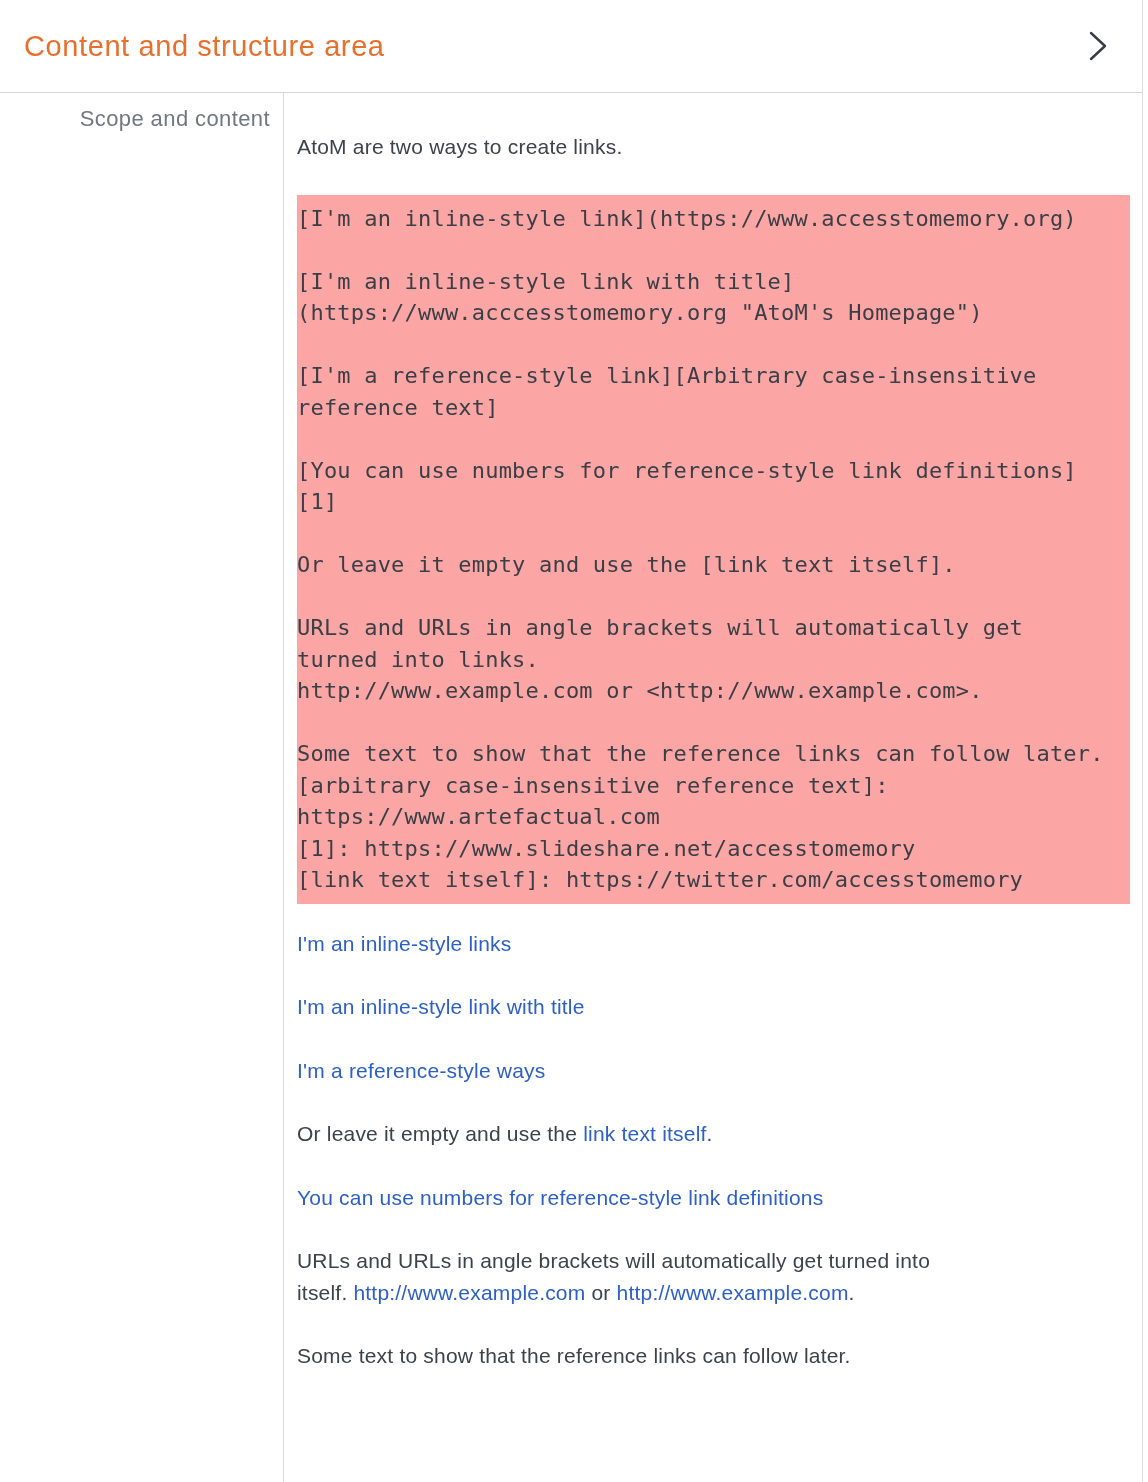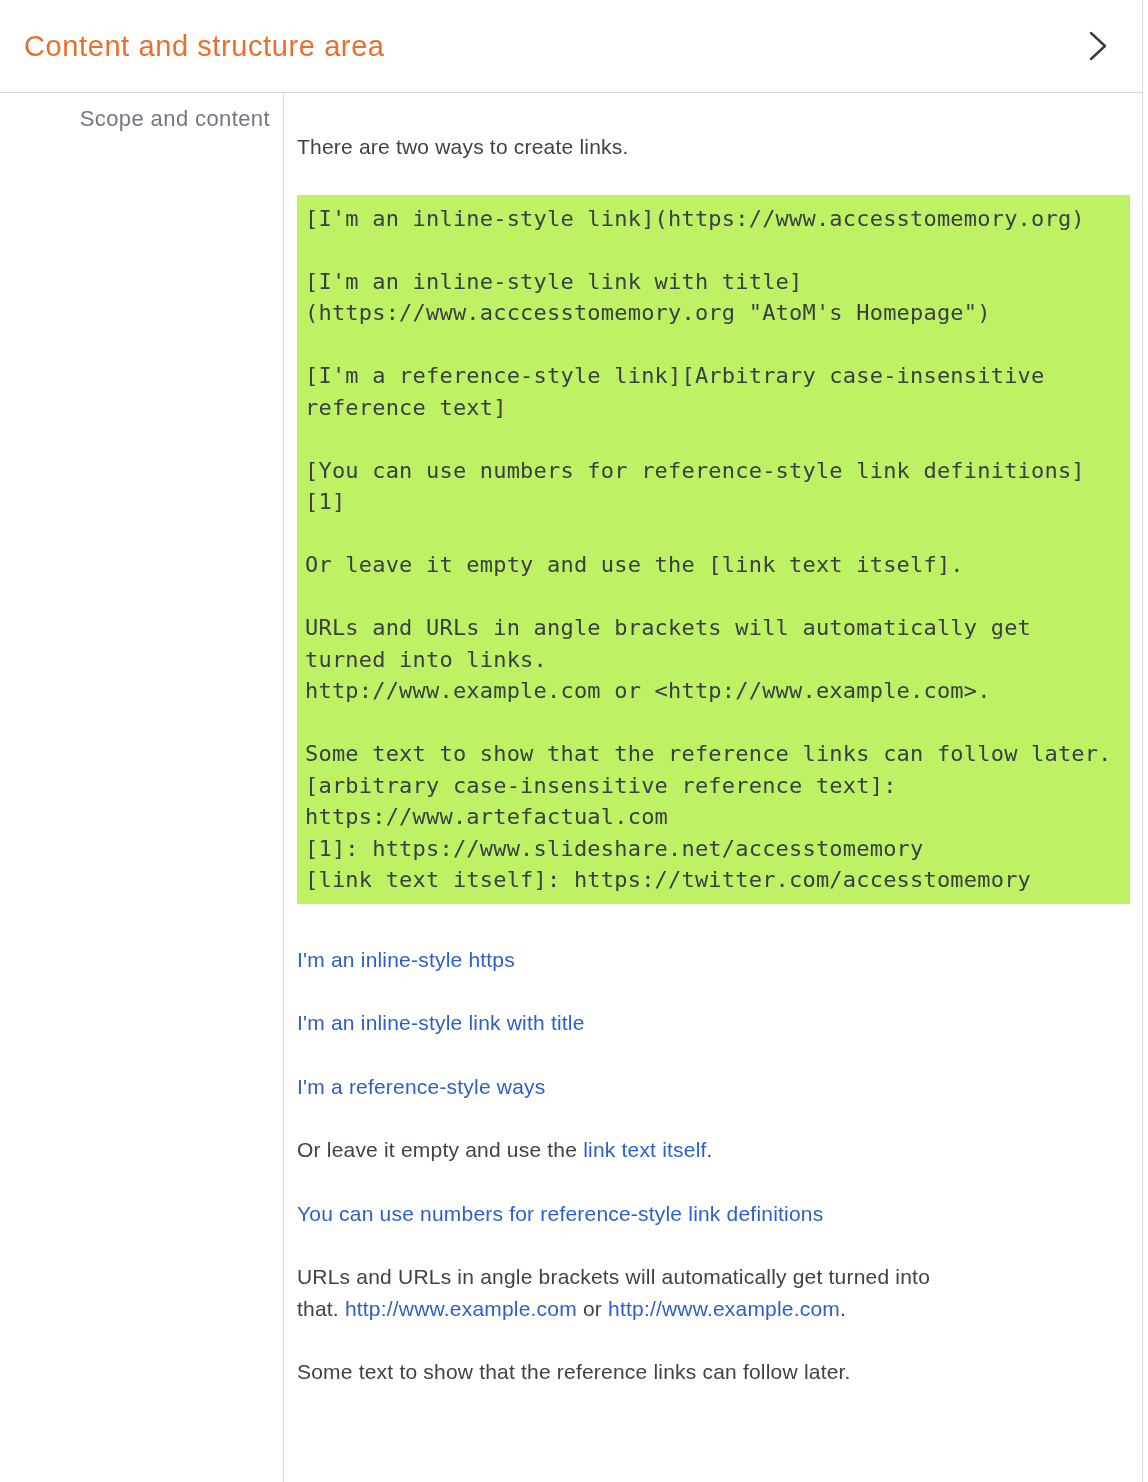--- a/index.html
+++ b/index.html
@@ -74,23 +74,23 @@
     padding: 38px 12px 20px 13px;
     color: #3e4249;
     font-size: 21px;
     letter-spacing: 0.2px;
   }
   .value-col p {
     margin: 0 0 32px 0;
     line-height: 31.5px;
   }
   .code-block {
-    margin: 30px 0 40px 0;
-    padding: 8px 8px;
-    background: #bef264;
+    margin: 30px 0 24px 0;
+    padding: 8px 0;
+    background: #fca5a5;
     color: #3a3e45;
     font-family: "DejaVu Sans Mono", "Liberation Mono", monospace;
     font-size: 22px;
     line-height: 31.5px;
     white-space: pre-wrap;
     word-break: break-word;
   }
   a.md-link {
     color: #2d5fc8;
     text-decoration: none;
@@ -116,21 +116,21 @@
 
   <div class="field-row">
 
     <div class="label-col">
       <span class="field-label">Scope and content</span>
     </div>
 
     <div class="value-col">
 
 
-      <p>There are two ways to create links.</p>
+      <p>AtoM are two ways to create links.</p>
 
       <pre class="code-block">[I'm an inline-style link](https://www.accesstomemory.org)
 
 [I'm an inline-style link with title]
 (https://www.acccesstomemory.org "AtoM's Homepage")
 
 [I'm a reference-style link][Arbitrary case-insensitive
 reference text]
 
 [You can use numbers for reference-style link definitions]
@@ -142,36 +142,36 @@
 turned into links.
 http://www.example.com or &lt;http://www.example.com&gt;.
 
 Some text to show that the reference links can follow later.
 [arbitrary case-insensitive reference text]:
 https://www.artefactual.com
 [1]: https://www.slideshare.net/accesstomemory
 [link text itself]: https://twitter.com/accesstomemory</pre>
 
       <p>
-        <a class="md-link" href="#">I'm an inline-style https</a>
+        <a class="md-link" href="#">I'm an inline-style links</a>
       </p>
 
       <p>
         <a class="md-link" href="#">I'm an inline-style link with title</a>
       </p>
 
       <p>
         <a class="md-link" href="#">I'm a reference-style ways</a>
       </p>
 
       <p><span>Or leave it empty and use the </span><a class="md-link" href="#">link text itself</a><span>.</span></p>
 
       <p>
         <a class="md-link" href="#">You can use numbers for reference-style link definitions</a>
       </p>
 
-      <p><span>URLs and URLs in angle brackets will automatically get turned into</span><br><span>that. </span><a class="md-link" href="#">http://www.example.com</a><span> or </span><a class="md-link" href="#">http://www.example.com</a><span>.</span></p>
+      <p><span>URLs and URLs in angle brackets will automatically get turned into</span><br><span>itself. </span><a class="md-link" href="#">http://www.example.com</a><span> or </span><a class="md-link" href="#">http://www.example.com</a><span>.</span></p>
 
       <p class="closing">Some text to show that the reference links can follow later.</p>
 
     </div>
   </div>
 </div>
 
 </body></html>

